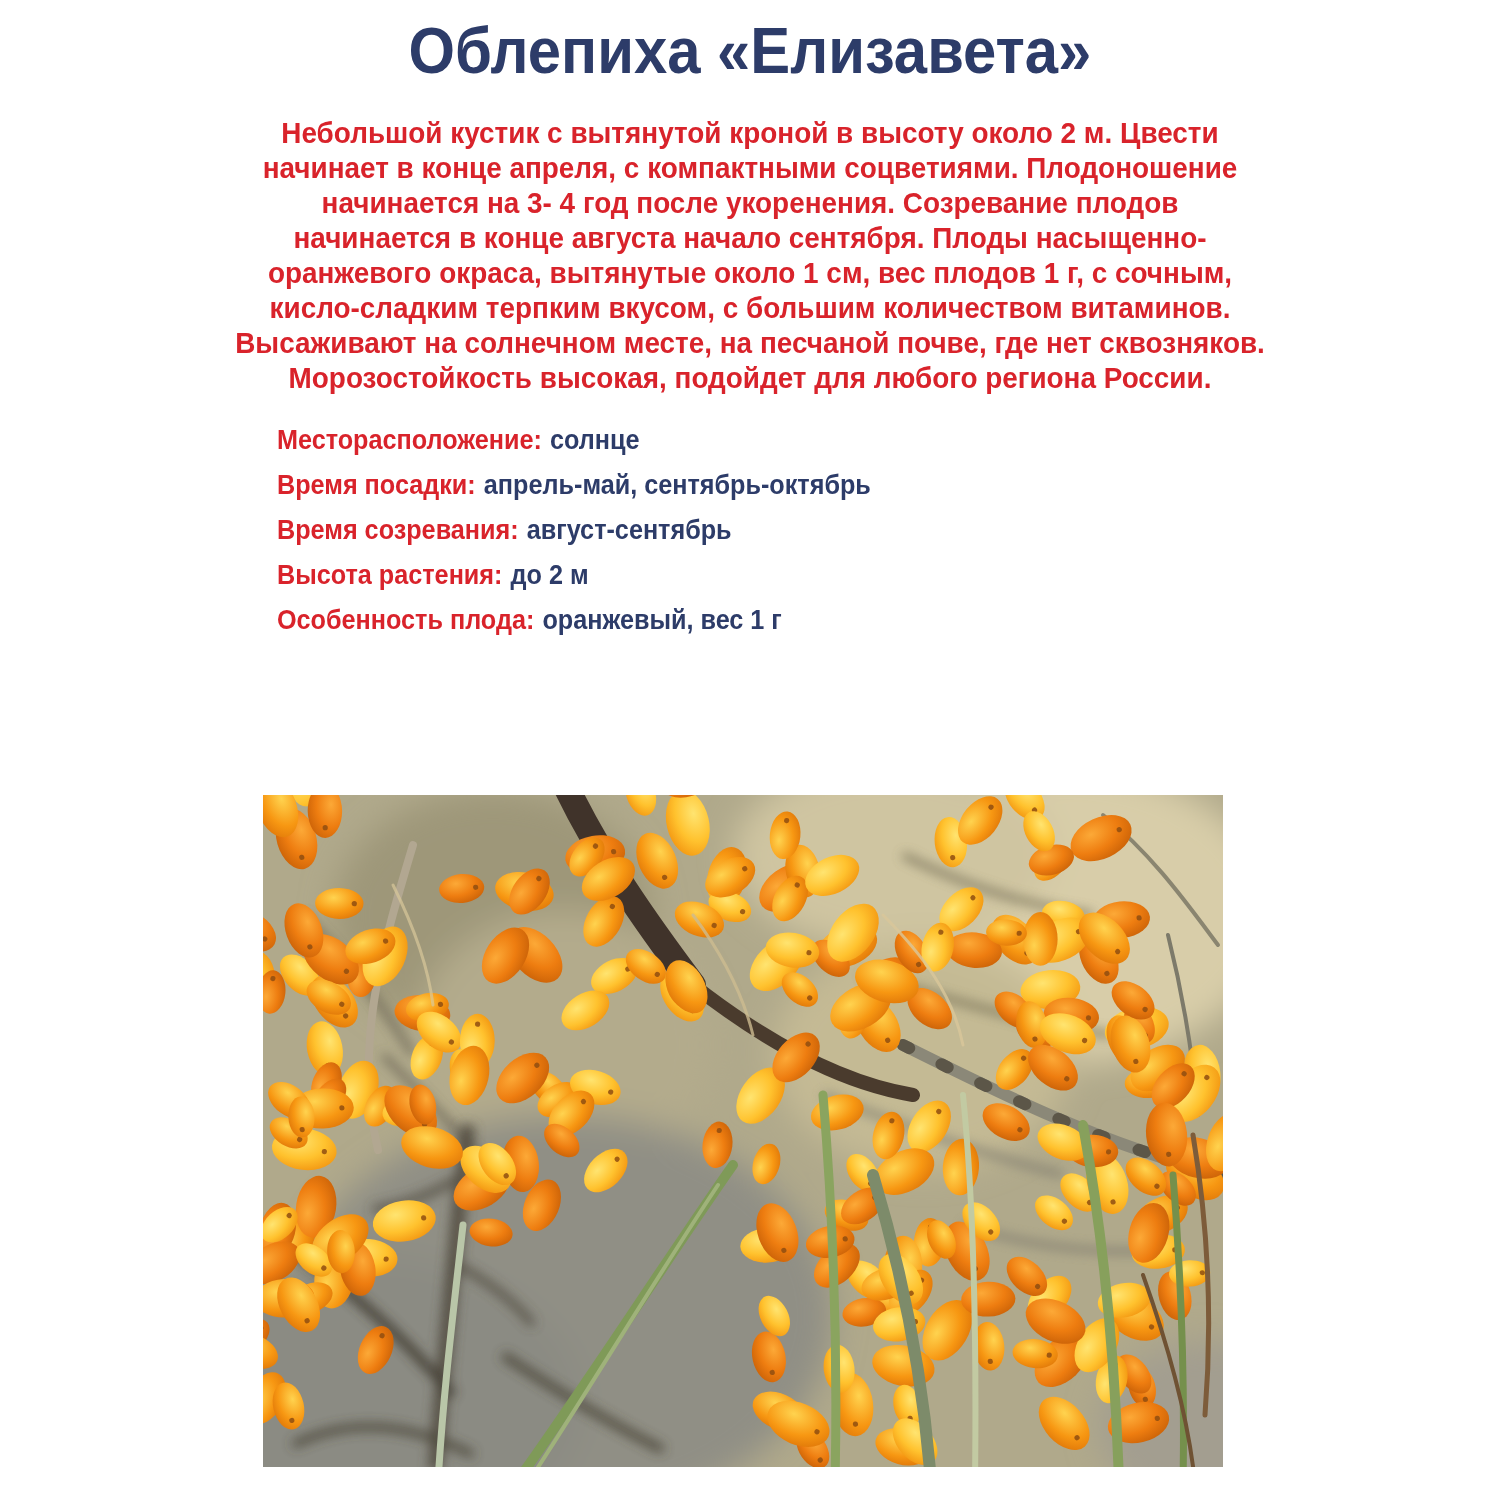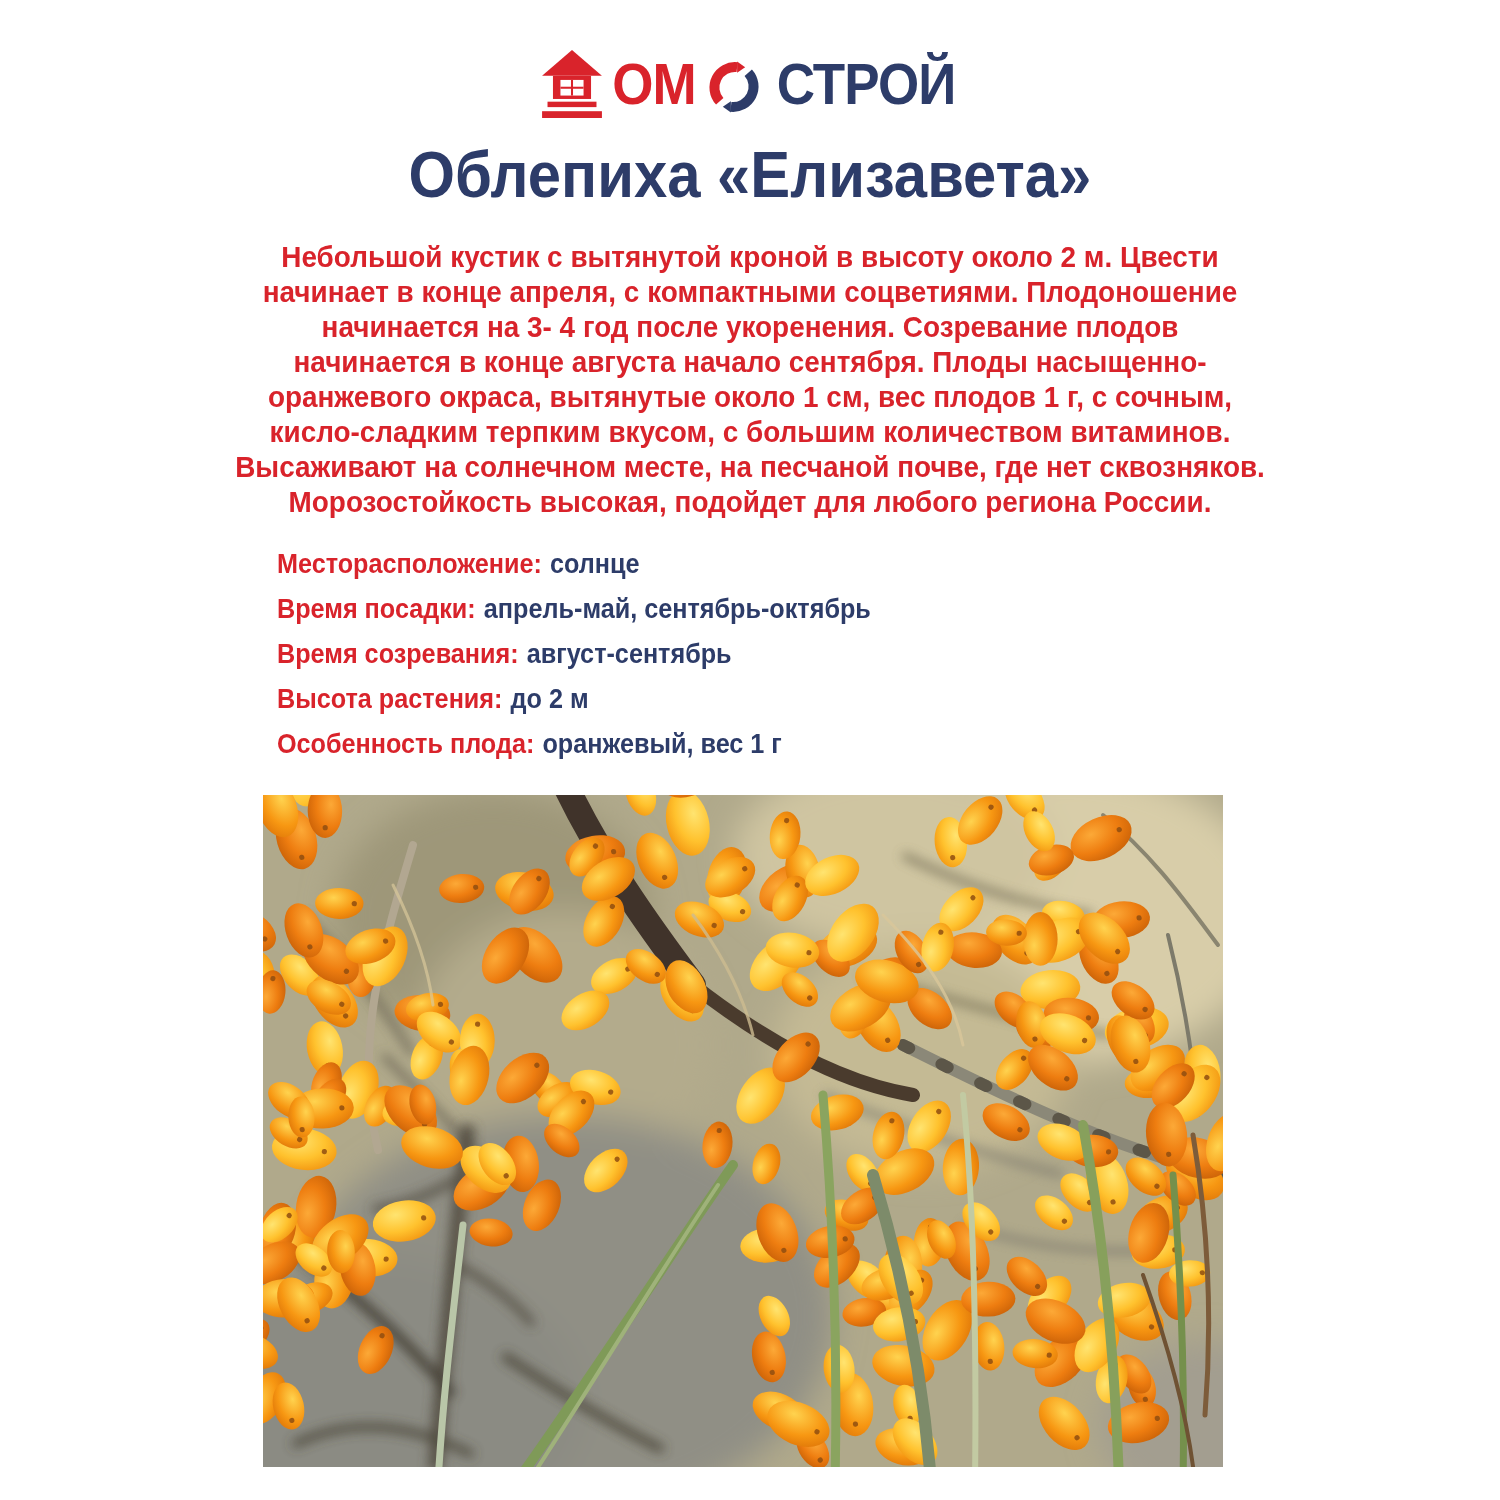--- a/index.html
+++ b/index.html
@@ -38,39 +38,20 @@
   .attrs .val{color:var(--navy);margin-left:9px;}
   
   .photo{position:absolute;left:263px;top:795px;width:960px;height:672px;margin:0;}
   .photo svg{display:block;width:960px;height:672px;}
 </style>
 </head>
 <body>
 
 <div class="page">
 
-  <header class="logo">
-    <svg width="68" height="72" viewBox="0 0 100 104" aria-hidden="true">
-      <polygon points="50,2 94,40 6,40" fill="#d9232b"></polygon>
-      <rect x="22" y="40" width="56" height="34" fill="#d9232b"></rect>
-      <rect x="33" y="46" width="34" height="23" fill="#ffffff"></rect>
-      <rect x="48.5" y="46" width="3" height="23" fill="#d9232b"></rect>
-      <rect x="33" y="56" width="34" height="3" fill="#d9232b"></rect>
-      <rect x="14" y="78" width="72" height="8" fill="#d9232b"></rect>
-      <rect x="6" y="92" width="88" height="10" fill="#d9232b"></rect>
-    </svg>
-    <span class="t om">ОМ</span>
-    <svg class="ring" width="62" height="62" viewBox="0 0 100 100" aria-hidden="true">
-      <path d="M 55,18 A 33 33 0 0 0 27,73" stroke="#d9232b" stroke-width="16" fill="none"></path>
-      <polygon points="55,9 68,18 55,27" fill="#d9232b"></polygon>
-      <path d="M 45,82 A 33 33 0 0 0 73,27" stroke="#2d3c69" stroke-width="16" fill="none"></path>
-      <polygon points="45,73 32,82 45,91" fill="#2d3c69"></polygon>
-    </svg>
-    <span class="t stroy">СТРОЙ</span>
-  </header>
 
   <h1 class="title">Облепиха «Елизавета»</h1>
 
   <div class="desc">
       <div>Небольшой кустик с вытянутой кроной в высоту около 2 м. Цвести</div>
       <div>начинает в конце апреля, с компактными соцветиями. Плодоношение</div>
       <div>начинается на 3- 4 год после укоренения. Созревание плодов</div>
       <div>начинается в конце августа начало сентября. Плоды насыщенно-</div>
       <div>оранжевого окраса, вытянутые около 1 см, вес плодов 1 г, с сочным,</div>
       <div>кисло-сладким терпким вкусом, с большим количеством витаминов.</div>

